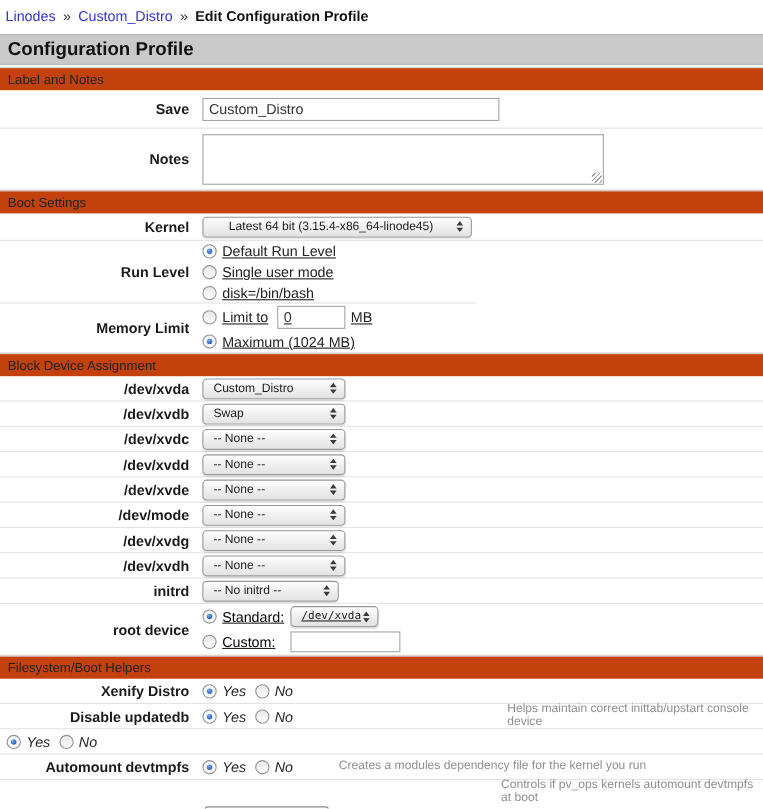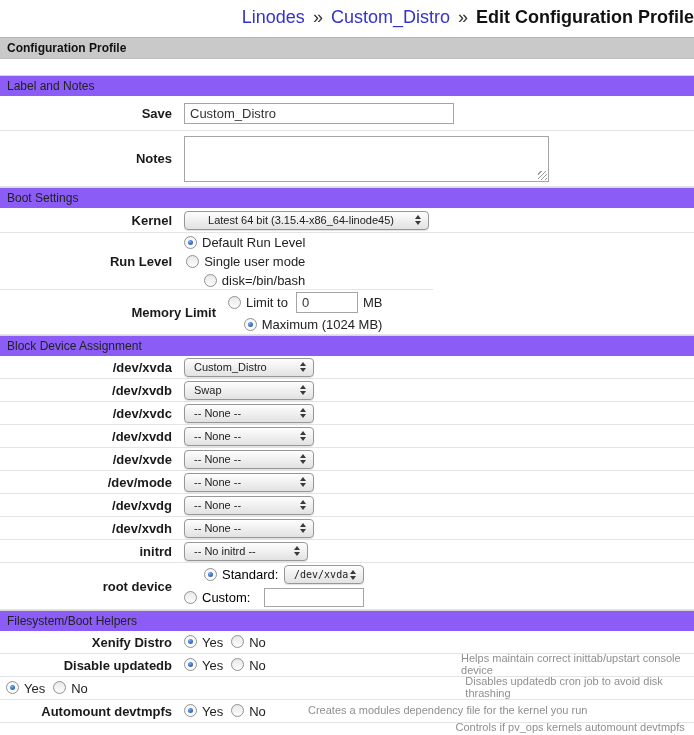--- a/index.html
+++ b/index.html
@@ -5,47 +5,47 @@
   * { margin:0; padding:0; box-sizing:border-box; }
   html,body { background:#fff; }
   body {
     width:694px; height:735px; overflow:hidden;
     font-family:"Liberation Sans", sans-serif;
     font-size:13px; color:#222;
   }
   .page { width:694px; }
 
   
-  .breadcrumb { padding:7px 0 9px 5px; font-size:18px;text-align:right; }
+  .breadcrumb { padding:7px 16px 9px 5px; font-size:13px; }
   .breadcrumb a { color:#3333cc; text-decoration:none; cursor:pointer; }
   .breadcrumb .sep { color:#333; margin:0 3px; }
   .breadcrumb .current { font-weight:bold; color:#111; }
 
   
   .main-header {
     background:#c9c9c9; border-top:1px solid #b5b5b5; border-bottom:1px solid #bdbdbd;
-    font-weight:bold; font-size:12px; color:#111;
-    padding:3px 0 3px 7px; margin-bottom:16px;
+    font-weight:bold; font-size:17px; color:#111;
+    padding:3px 0 3px 7px; margin-bottom:2px;
   }
   .sub-header {
-    background:#8b5cf6; border-top:1px solid #d8d8d8;
+    background:#c2410c; border-top:1px solid #d8d8d8;
     font-size:12px; color:#222; padding:3px 0 3px 7px;
   }
 
   
   .frow { display:flex; align-items:center; border-bottom:1px solid #e4e4e4; position:relative; }
   .lbl { width:178px; flex-shrink:0; text-align:right; font-weight:bold; padding-right:6px; font-size:13px; color:#1a1a1a; }
   .ctl { padding-left:6px; display:flex; align-items:center; }
-  .ctl.stack { flex-direction:column; align-items:flex-end; }
+  .ctl.stack { flex-direction:column; align-items:flex-start;text-decoration:underline; }
   .row-label-field { height:35px; }
   .row-notes { height:56px; }
   .row-kernel { height:25px; }
   .row-runlevel { height:57px; border-bottom:none; }
   .row-runlevel .short-sep { position:absolute; left:0; bottom:0; width:433px; border-bottom:1px solid #e4e4e4; }
-  .row-memory { height:45px;padding-left:44px; }
+  .row-memory { height:45px; }
   .row-dev { height:23px; }
   .row-root { height:47px; }
   .row-helper { height:23px; }
   .stackline { display:flex; align-items:center; margin:2px 0; }
 
   
   .tinput {
     border:1px solid #a5a5a5; background:#fff; font-family:"Liberation Sans", sans-serif;
     font-size:13px; color:#333; height:21px; padding:1px 5px;
   }
@@ -89,21 +89,21 @@
   .radio.checked { background:linear-gradient(180deg,#f2f6fc,#ffffff); }
   .radio.checked::after {
     content:""; position:absolute; left:3px; top:3px; width:5px; height:5px; border-radius:50%;
     background:radial-gradient(circle at 35% 30%, #7aaceb 0%, #3b6fc9 55%, #2a549e 100%);
   }
   .rlabel { margin-left:5px; font-size:13px; color:#222; }
   .rlabel.gap { margin-right:8px; }
   .rootlabel { margin-left:5px; margin-right:6px; width:56px; font-size:13px; color:#000000; }
 
   
-  .helper-ctl { width:302px; padding-left:6px; display:flex; align-items:flex-start; }
+  .helper-ctl { width:302px; padding-left:6px; display:flex; align-items:center;font-style:italic; }
   .helper-help { font-size:11px; color:#8f8f8f; padding-left:6px;margin-top:44px; }
 
   
   .save-row { padding:24px 0 0 186px; }
   .save-btn {
     font-family:"Liberation Sans", sans-serif; font-size:13px; color:#222;
     border:1px solid #8c8c8c; border-radius:3px;
     background:linear-gradient(180deg,#fbfbfb,#e6e6e6);
     padding:4px 13px; height:25px; cursor:pointer;
   }
@@ -339,21 +339,20 @@
     </div>
 
     <div class="frow row-helper">
       <div class="lbl">Disable updatedb</div>
       <div class="helper-ctl">
         <span class="radio checked"></span>
         <span class="rlabel gap">Yes</span>
         <span class="radio"></span>
         <span class="rlabel">No</span>
       </div>
-      <div class="helper-help">Disables updatedb cron job to avoid disk thrashing</div>
     </div>
 
     <div class="frow row-helper">
       <div class="helper-ctl">
         <span class="radio checked"></span>
         <span class="rlabel gap">Yes</span>
         <span class="radio"></span>
         <span class="rlabel">No</span>
       </div>
       <div class="helper-help">Creates a modules dependency file for the kernel you run</div>

